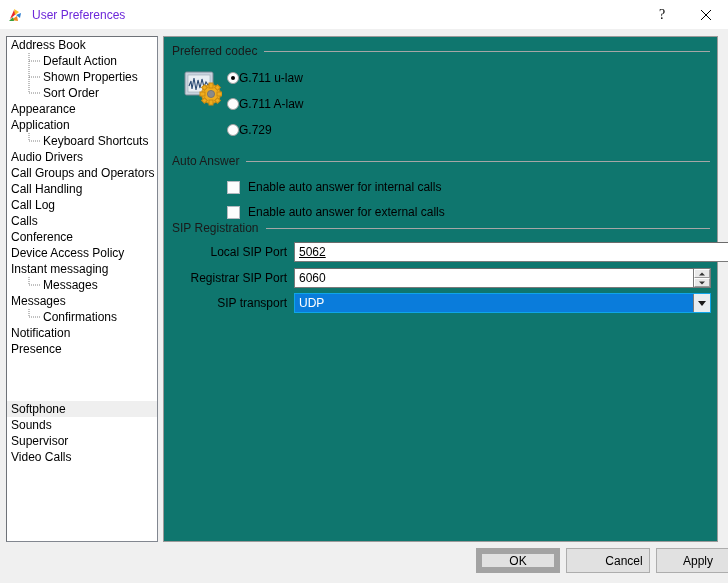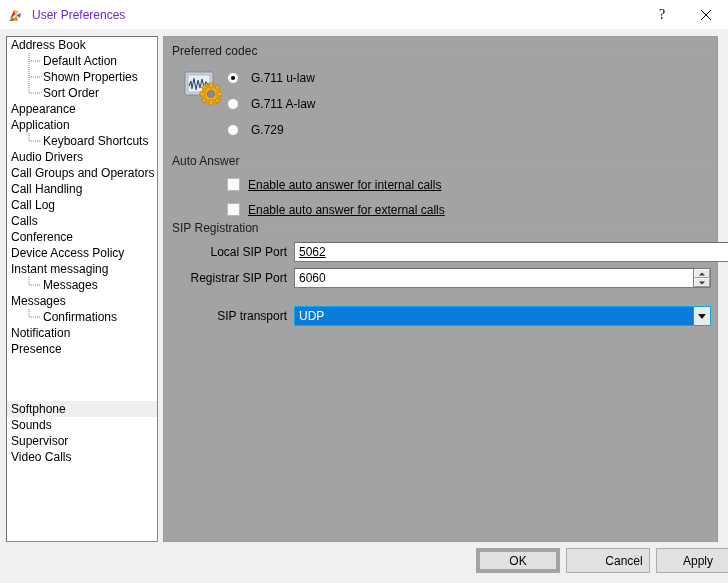--- a/index.html
+++ b/index.html
@@ -86,21 +86,21 @@
     vertical-align: top;
     position: relative;
   }
   .tree-connector svg { position: absolute; left: 0; top: 0; }
 
   
   #content-panel {
     position: absolute;
     left: 163px; top: 36px;
     width: 555px; height: 506px;
-    background: #a3a3a3;
+    background: #0f766e;
     border: 1px solid #9a9a9a;
     box-sizing: border-box;
   }
 
   .groupbox { position: absolute; }
   .group-header {
     display: flex;
     align-items: center;
     font-size: 12px;
     color: #1a1a1a;
@@ -138,30 +138,29 @@
     box-shadow: inset 0 0 0 1px #ffffff;
   }
   .radio-mark.checked::after {
     content: "";
     position: absolute;
     left: 3px; top: 3px;
     width: 4px; height: 4px;
     border-radius: 50%;
     background: #000000;
   }
-  .radio-label { margin-left: 12px; white-space: nowrap; }
+  .radio-label { margin-left: 0; white-space: nowrap; }
 
   
   .check-row {
     position: absolute;
     display: flex;
-    align-items: flex-start;
+    align-items: flex-end;
     height: 16px;
     font-size: 12px;
-    text-decoration: underline;
   }
   .check-mark {
     width: 13px; height: 13px;
     border: 1px solid #b3b9bf;
     background: #fdfdfd;
     box-sizing: border-box;
     flex: 0 0 auto;
   }
   .check-label { margin-left: 8px; white-space: nowrap; }
 
@@ -265,21 +264,21 @@
     background: #e1e1e1;
     border: 1px solid #adadad;
     box-sizing: border-box;
     font-size: 12px;
     color: #000;
     display: flex;
     align-items: center;
     justify-content: center;
     font-family: "Liberation Sans", sans-serif;
   }
-  #ok-button { right: 168px; border: 4px solid #a3a3a3; }
+  #ok-button { right: 168px; border: 6px solid #a3a3a3; }
   #cancel-button { right: 78px; padding-left: 32px; }
   #apply-button { right: -12px; }
 </style>
 </head>
 <body>
 
 <div id="titlebar">
   <div id="title-icon">
     <svg width="16" height="16" viewBox="0 0 16 16">
       <path d="M2 12 L6 3 L8 7 Z" fill="#e8272c"></path>
@@ -422,21 +421,21 @@
 
     <div class="field-row" style="left:0px; top:47px;">
       <span class="field-label">Registrar SIP Port</span>
       <span class="textfield" style="width:400px;">6060</span>
       <span class="spinner">
         <span class="spin-half spin-up"></span>
         <span class="spin-half spin-down"></span>
       </span>
     </div>
 
-    <div class="field-row" style="left:0px; top:85px;justify-content:space-between;">
+    <div class="field-row" style="left:0px; top:72px;justify-content:space-between;">
       <span class="field-label">SIP transport</span>
       <span class="combo" style="width:417px;">
         <span class="combo-value">UDP</span>
         <span class="combo-arrow"></span>
       </span>
     </div>
   </div>
 
 </div>
 

